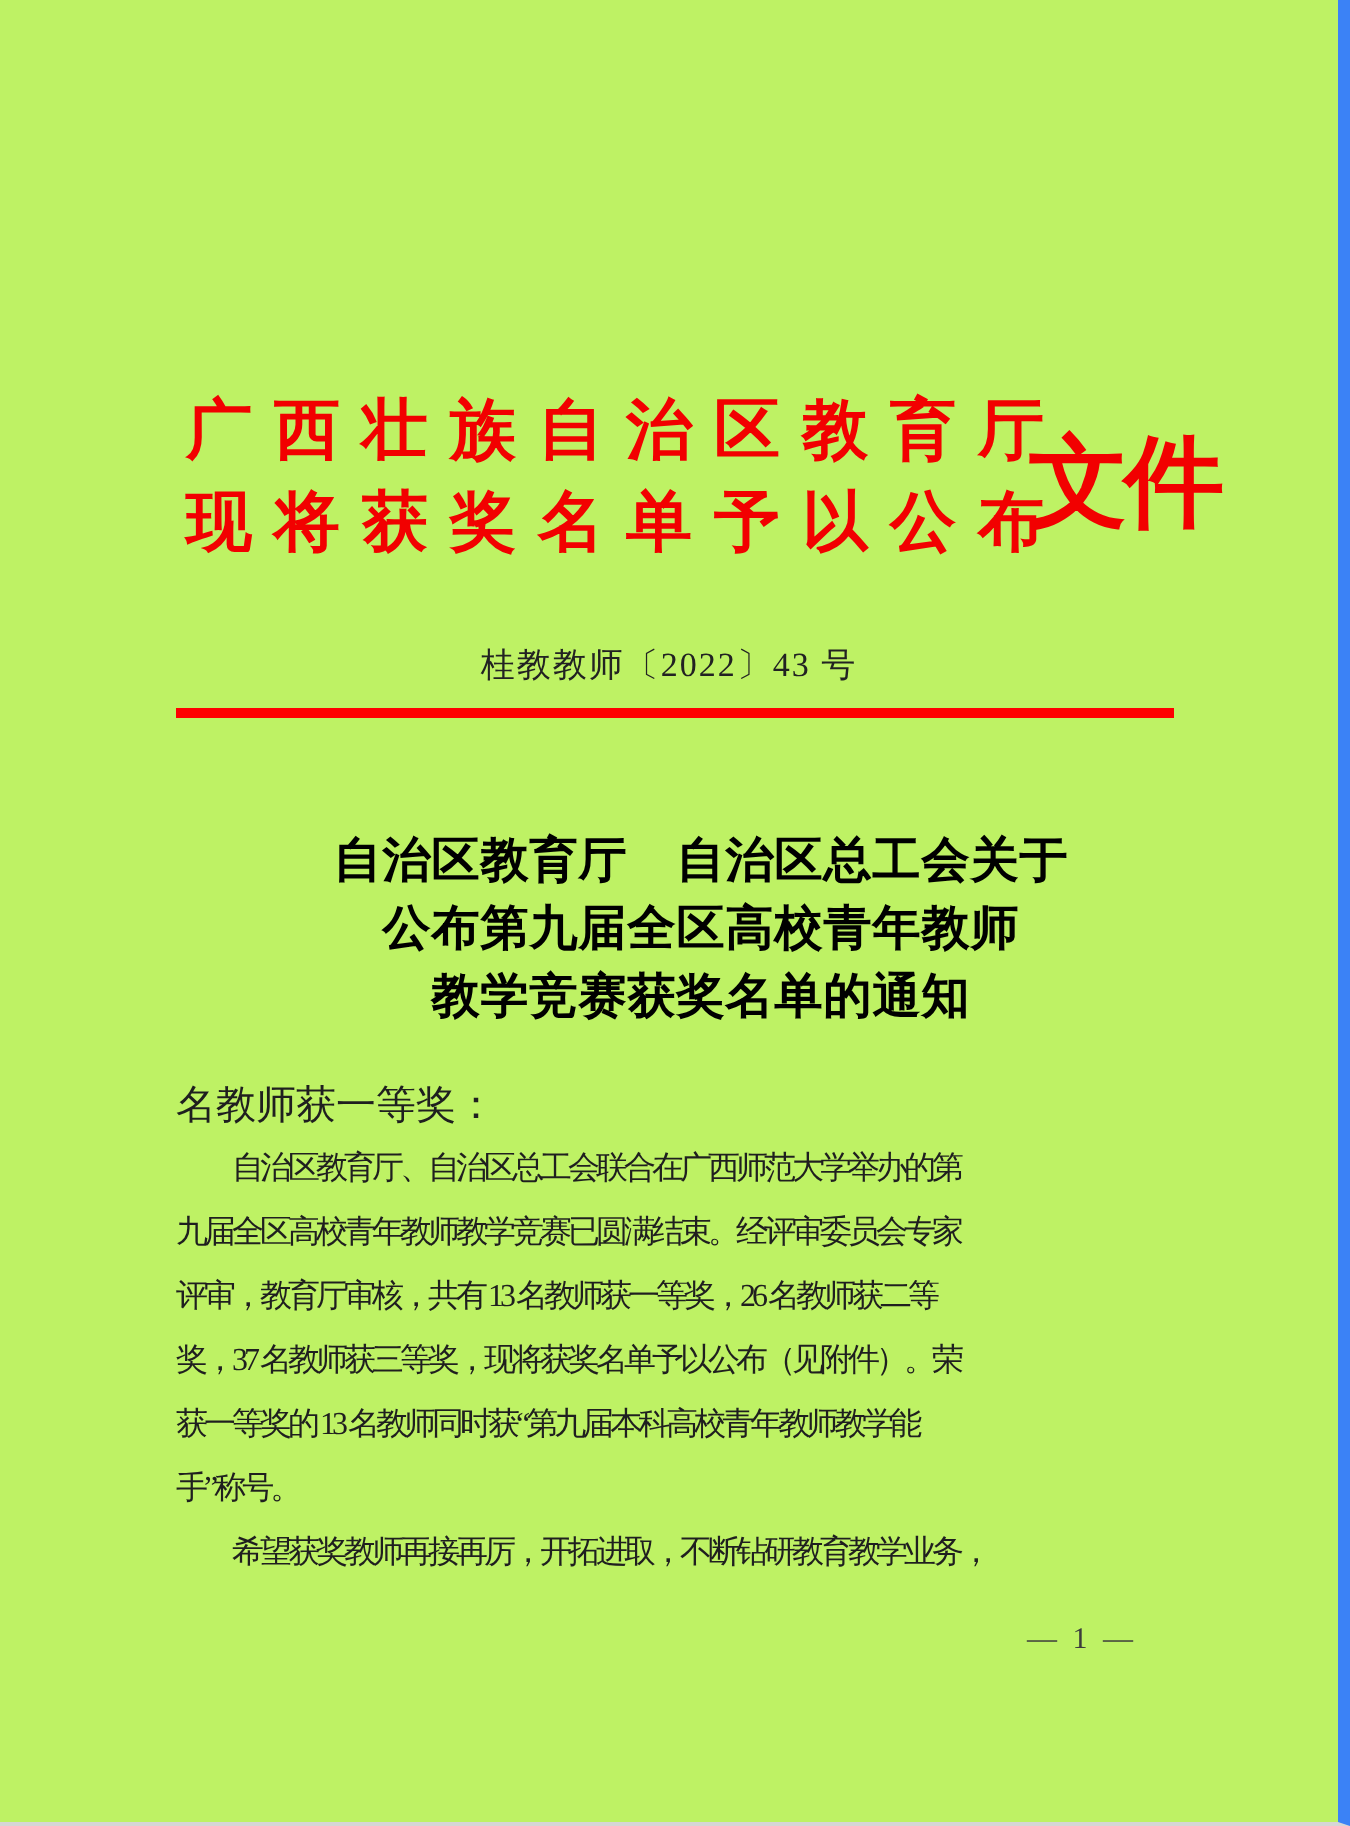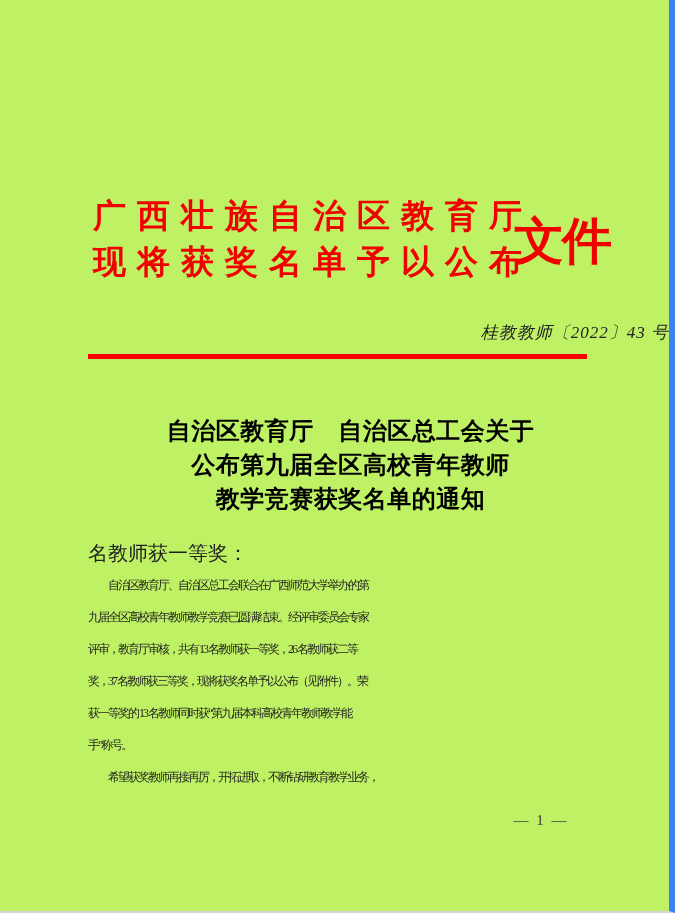--- a/index.html
+++ b/index.html
@@ -38,26 +38,25 @@
     letter-spacing: -2px;
     color: #f20000;
     white-space: nowrap;
     font-family: "Liberation Serif", serif;
   }
   .doc-number {
     position: absolute;
     left: 0;
     top: 320px;
     width: 100%;
-    text-align: right;
+    text-align: center;
     font-size: 17px;
     line-height: 26px;
     letter-spacing: 1px;
     color: #222222;
-    font-style: italic;
   }
   .red-rule {
     position: absolute;
     left: 88px;
     top: 354px;
     width: 499px;
     height: 5px;
     background: #ff0000;
   }
   .title {
@@ -82,21 +81,21 @@
     font-size: 20px;
     line-height: 32px;
     color: #1f1f1f;
     white-space: nowrap;
   }
   .body-text {
     position: absolute;
     left: 88px;
     top: 569px;
     width: 520px;
-    font-size: 12px;
+    font-size: 16px;
     line-height: 32px;
     letter-spacing: -2px;
     color: #1f1f1f;
     white-space: pre-line;
   }
   .page-number {
     position: absolute;
     left: 481px;
     top: 808px;
     width: 120px;

